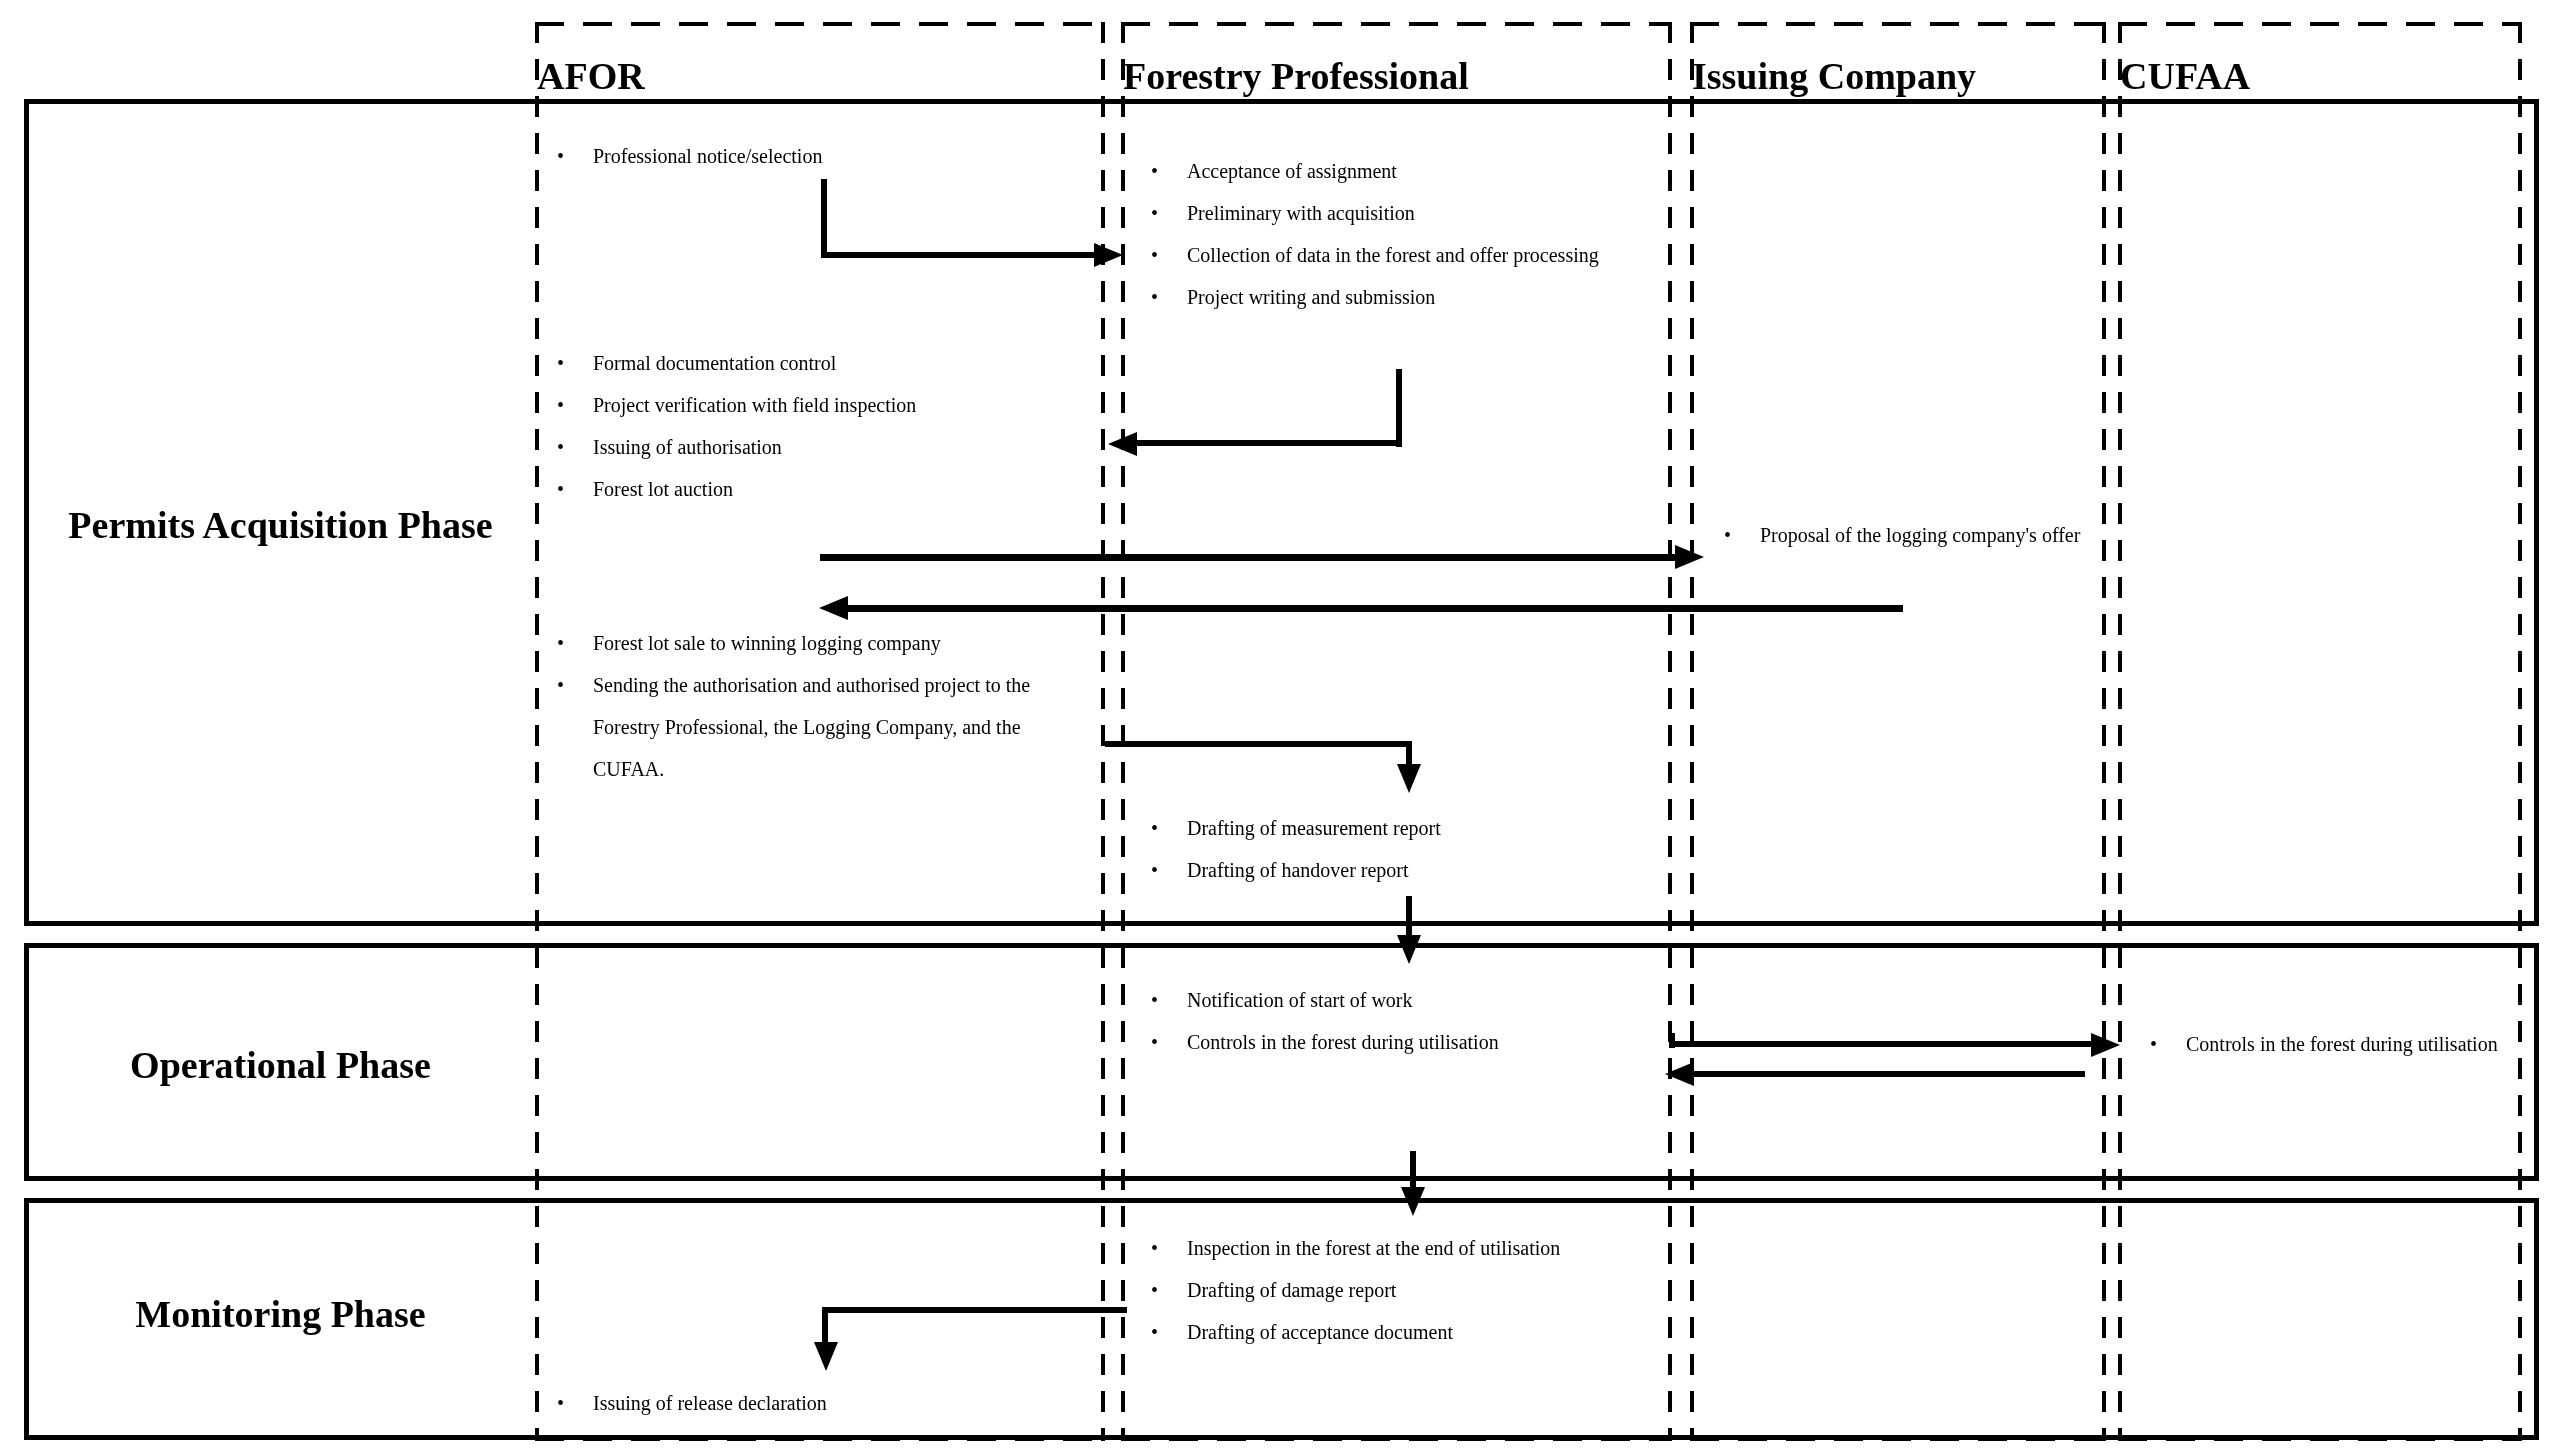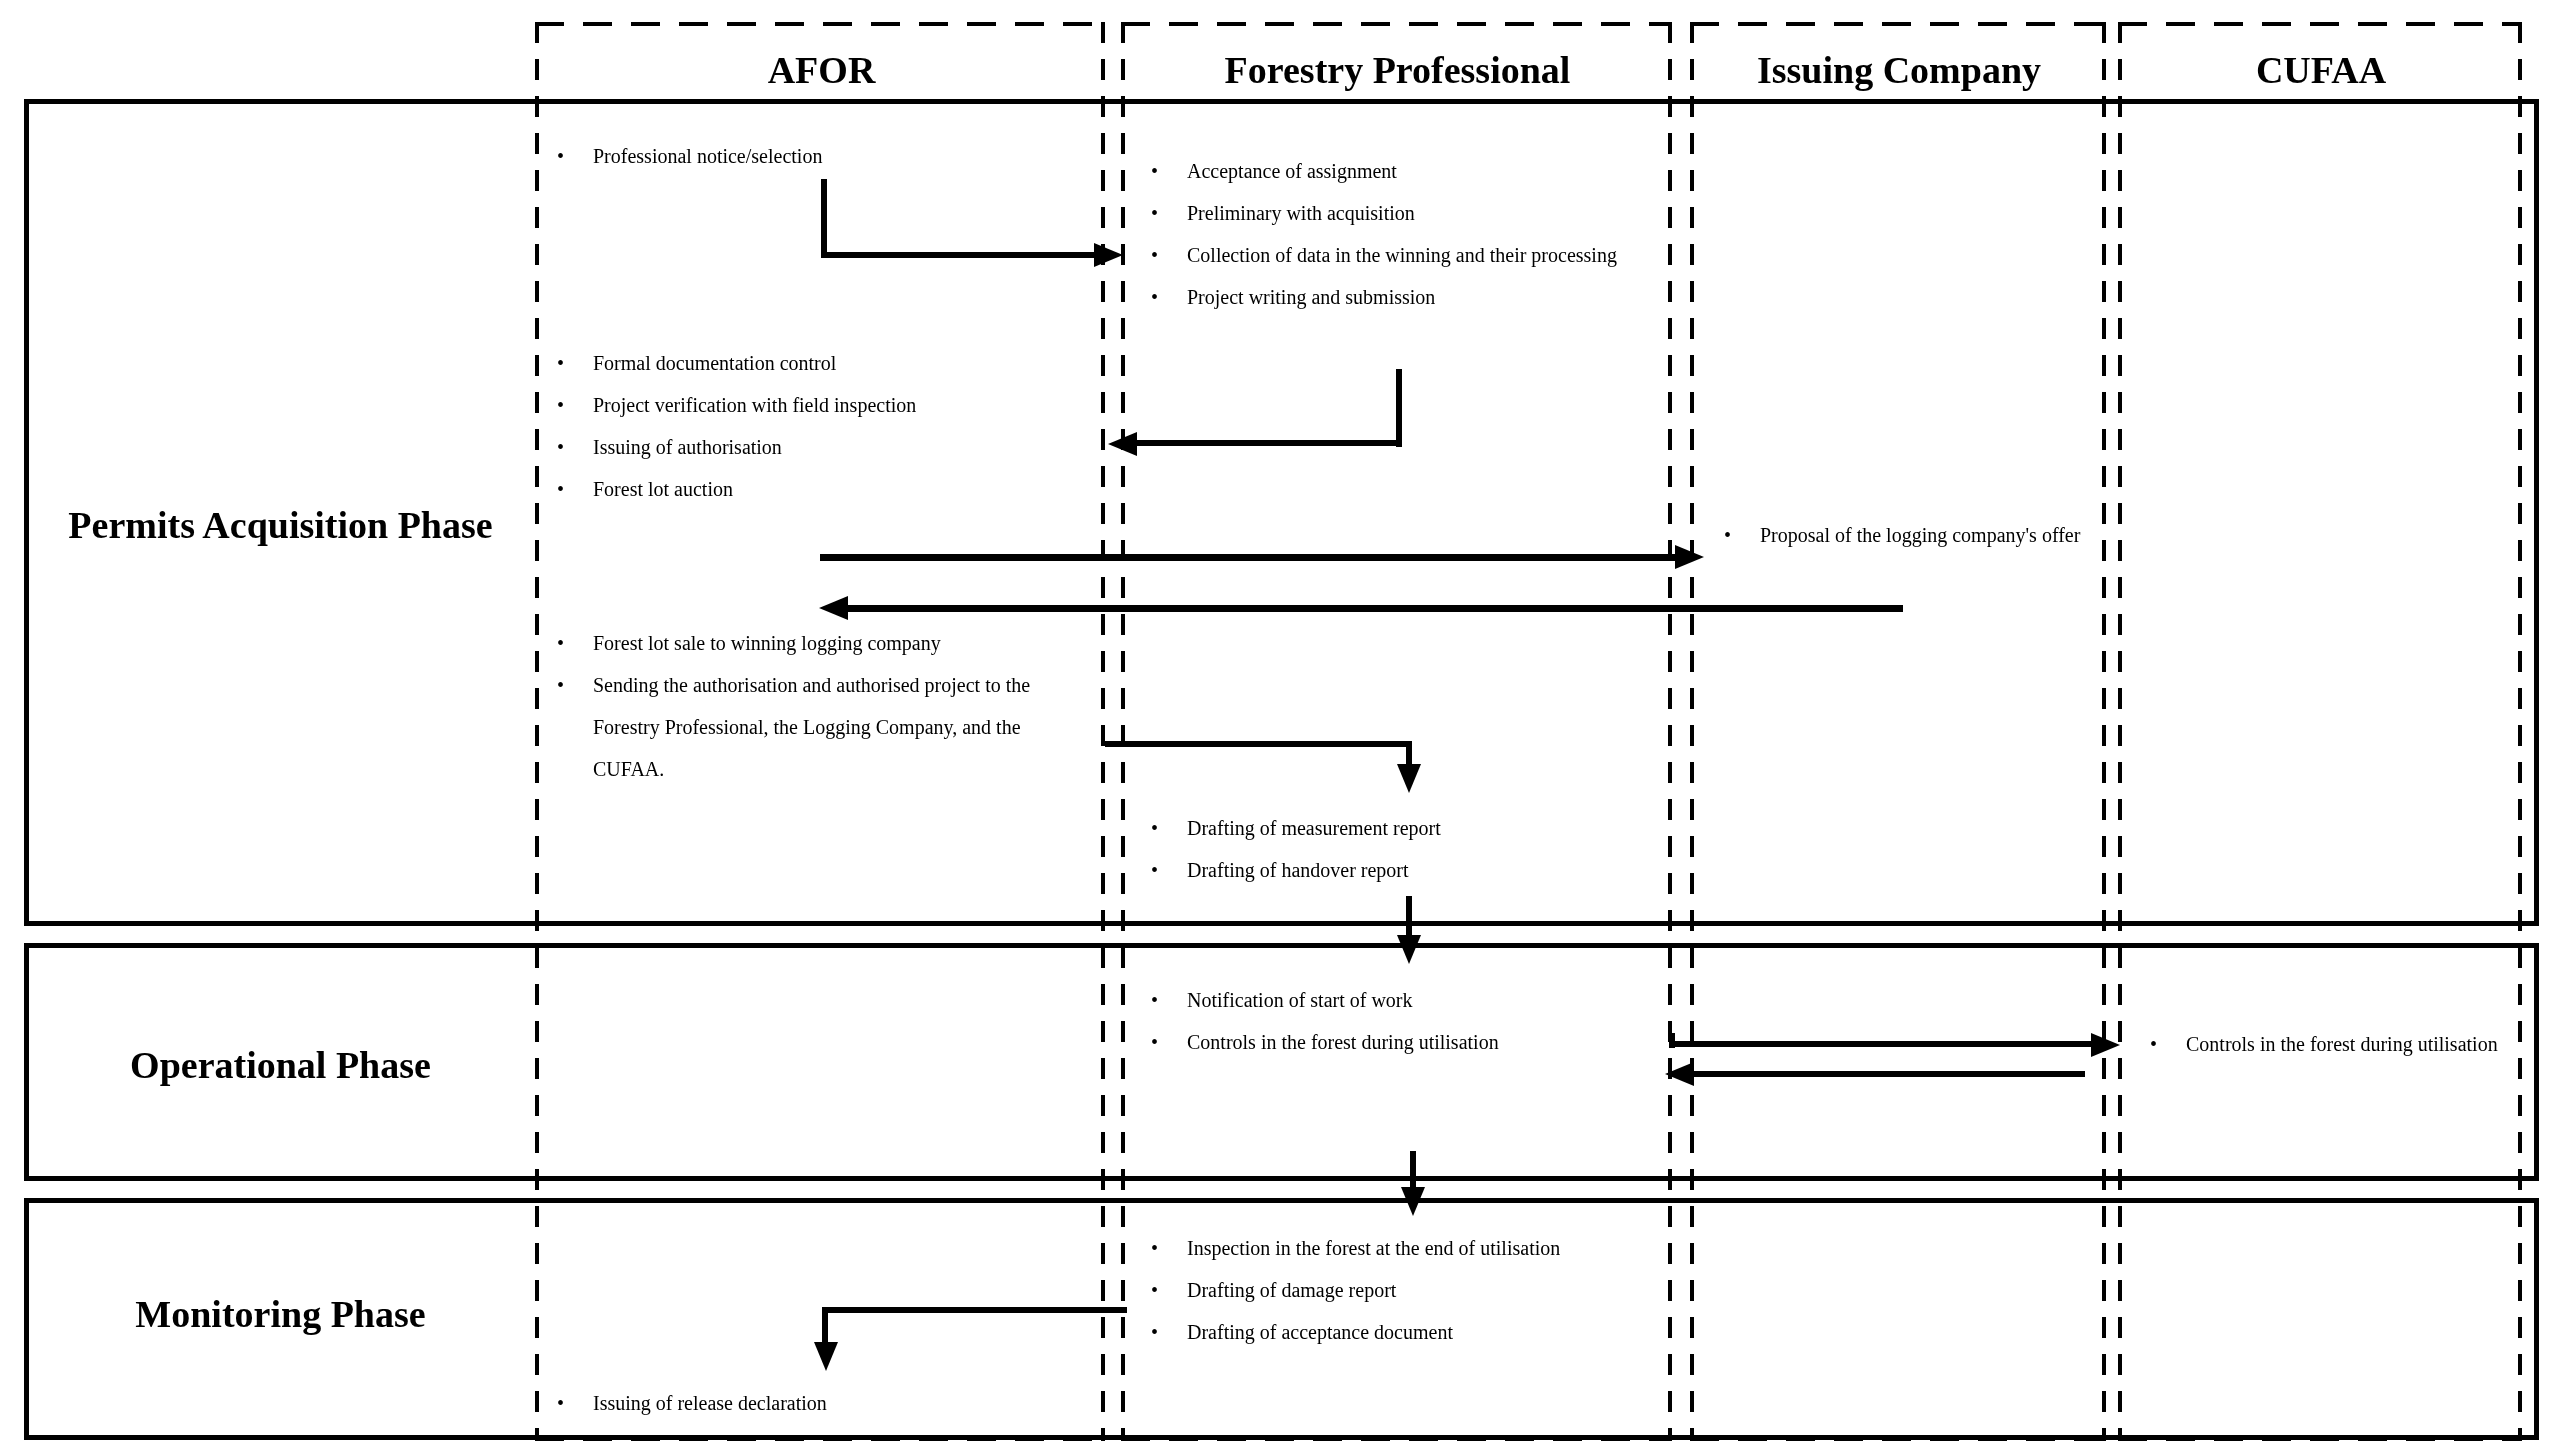--- a/index.html
+++ b/index.html
@@ -27,22 +27,22 @@
     background-size:4px 100%,4px 100%,100% 4px,100% 4px;
     background-position:left top,right top,left top,left bottom;
     background-repeat:no-repeat;
   }
   .lane-afor{left:535px;width:570px;}
   .lane-fp{left:1121px;width:551px;}
   .lane-logging{left:1690px;width:416px;}
   .lane-cufaa{left:2118px;width:404px;}
   
   .col-header{
-    position:absolute;top:46px;height:48px;
-    font-size:38px;font-weight:bold;text-align:center;line-height:48px;
+    position:absolute;top:52px;height:48px;
+    font-size:38px;font-weight:bold;text-align:left;line-height:48px;
     letter-spacing:0px;
   }
   .hdr-afor{left:537px;width:569px;}
   .hdr-fp{left:1123px;width:549px;}
   .hdr-logging{left:1692px;width:414px;}
   .hdr-cufaa{left:2120px;width:402px;}
   .phase-label{
     position:absolute;left:24px;width:513px;height:45px;
     font-size:38px;font-weight:bold;text-align:center;line-height:45px;
   }
@@ -100,21 +100,21 @@
     <div class="bi">Forest lot sale to winning logging company</div>
     <div class="bi">Sending the authorisation and authorised project to the Forestry Professional, the Logging Company, and the CUFAA.</div>
   </div>
   <div class="bullets blk-afor" style="top:1382px">
     <div class="bi">Issuing of release declaration</div>
   </div>
 
   <div class="bullets blk-fp" style="top:150px">
     <div class="bi">Acceptance of assignment</div>
     <div class="bi">Preliminary with acquisition</div>
-    <div class="bi">Collection of data in the winning and their processing</div>
+    <div class="bi">Collection of data in the forest and offer processing</div>
     <div class="bi">Project writing and submission</div>
   </div>
   <div class="bullets blk-fp" style="top:807px">
     <div class="bi">Drafting of measurement report</div>
     <div class="bi">Drafting of handover report</div>
   </div>
   <div class="bullets blk-fp" style="top:979px">
     <div class="bi">Notification of start of work</div>
     <div class="bi">Controls in the forest during utilisation</div>
   </div>

